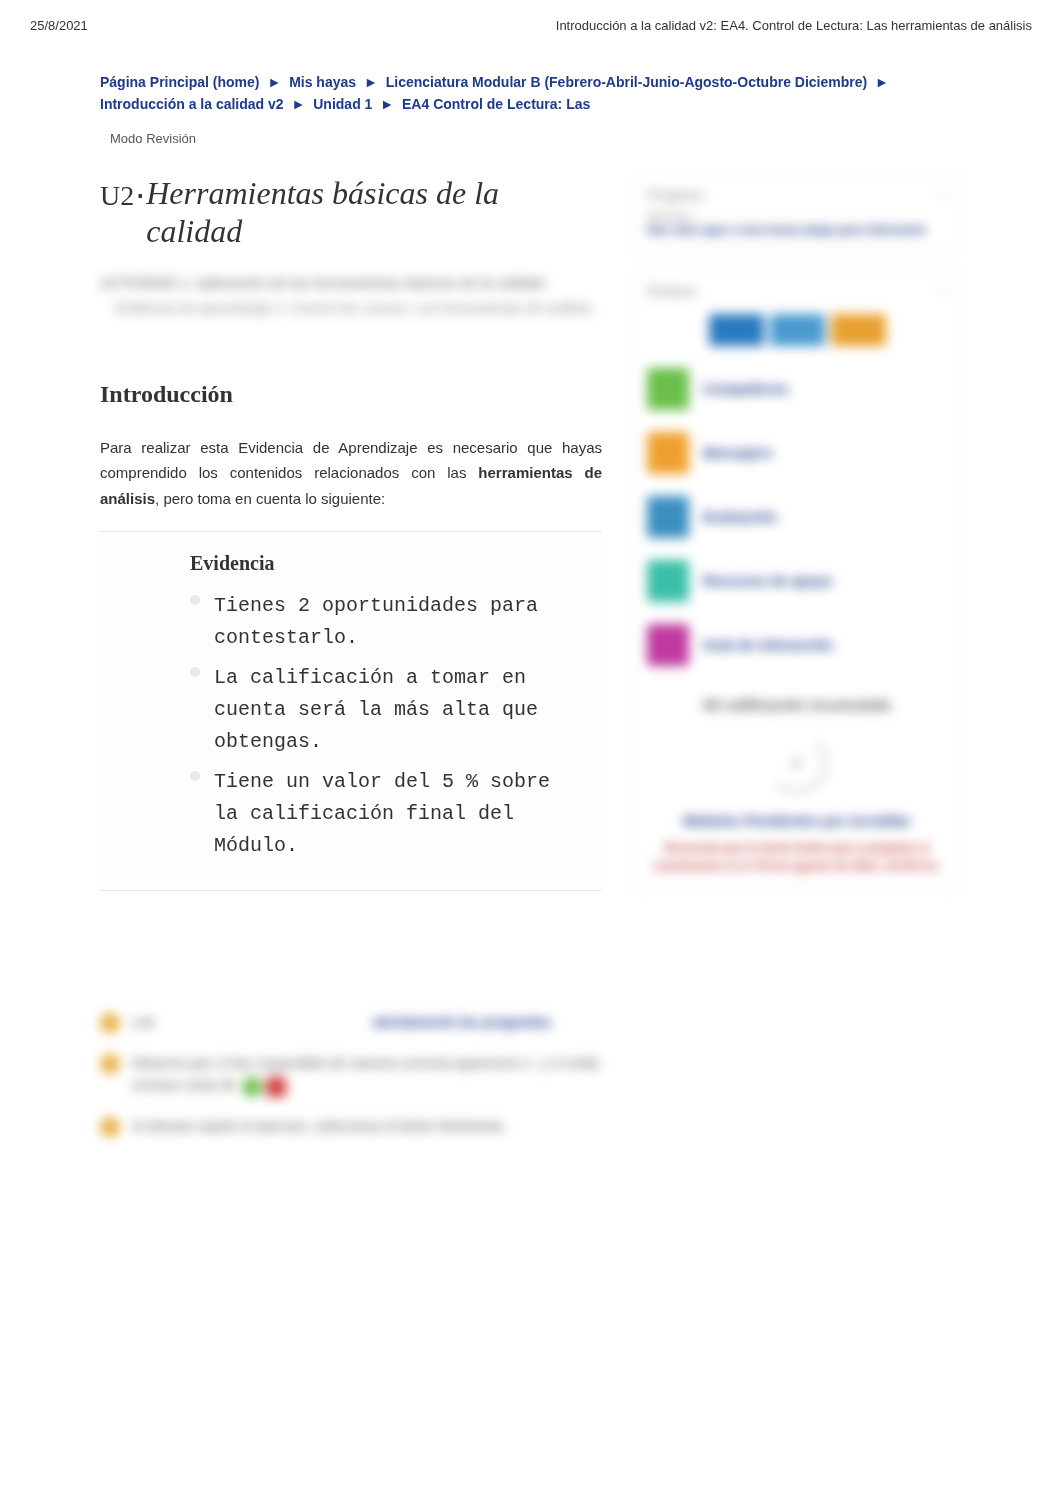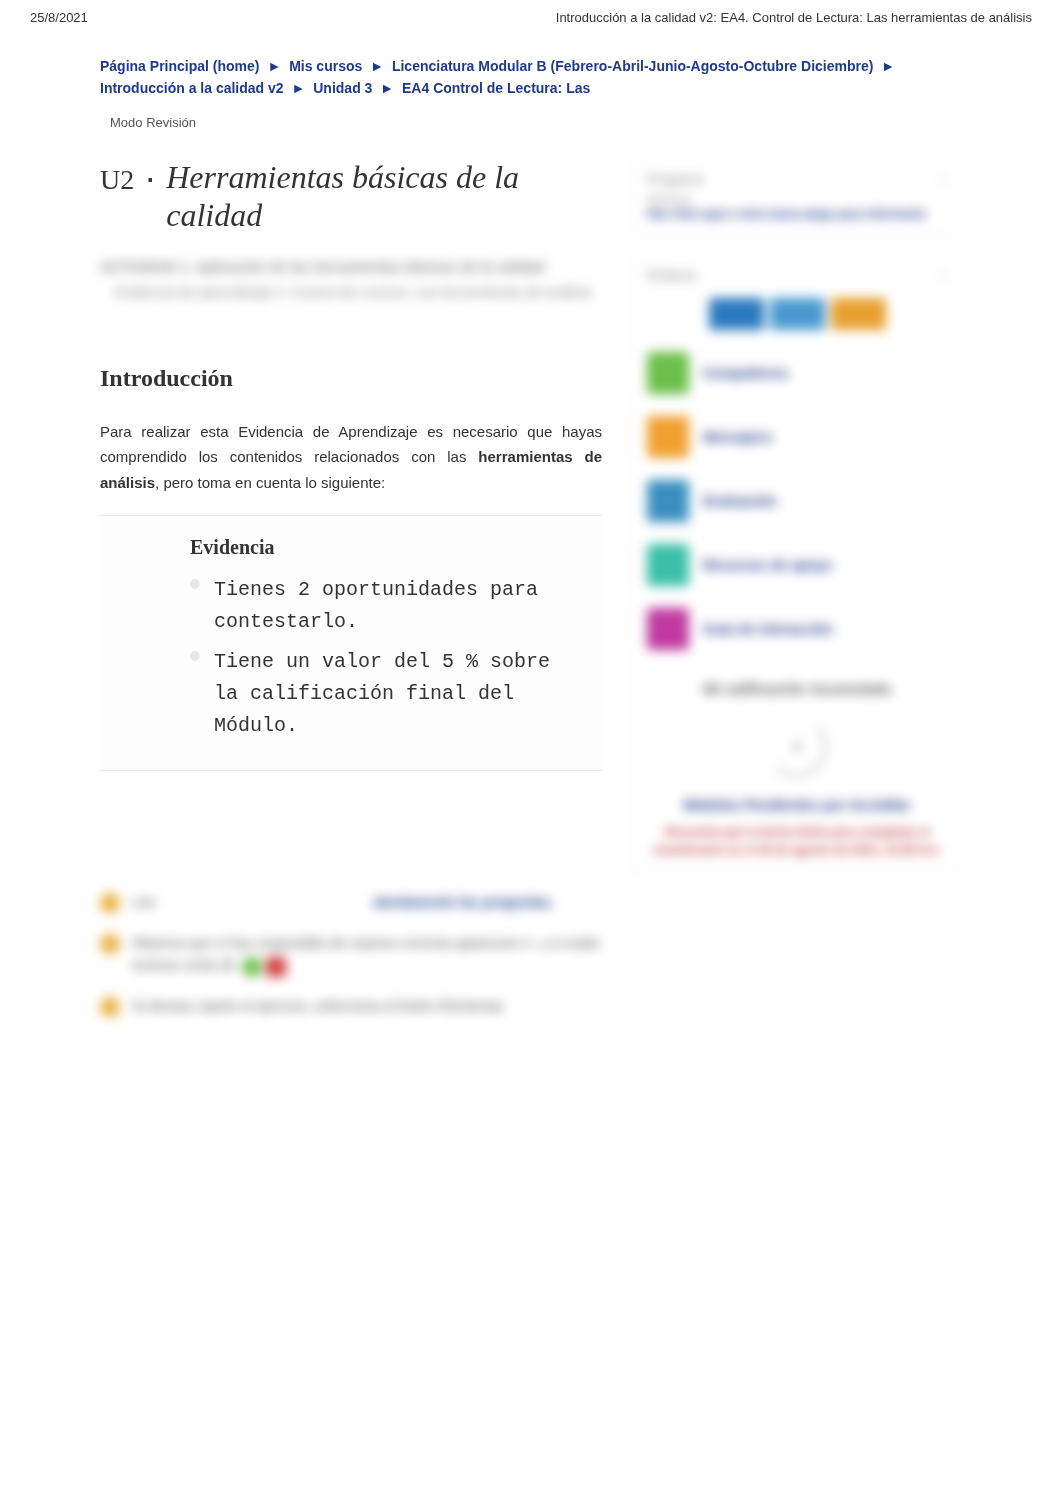--- a/index.html
+++ b/index.html
@@ -6,21 +6,21 @@
     body {
       font-family: Arial, Helvetica, sans-serif;
       background: #ffffff;
       width: 1062px;
       margin: 0 auto;
       color: #333;
     }
     .header-bar {
       display: flex;
       justify-content: space-between;
-      padding: 10px 30px;
+      padding: 18px 30px;
       font-size: 13px;
       color: #333;
     }
     .content-wrapper {
       padding: 20px 100px 40px 100px;
     }
     .breadcrumbs {
       font-size: 14px;
       color: #1e3a8a;
       font-weight: bold;
@@ -48,21 +48,20 @@
       flex: 1;
       min-width: 0;
     }
     .right-col {
       width: 330px;
       flex-shrink: 0;
     }
     .unit-header {
       display: flex;
       align-items: flex-start;
-      gap: 10px;
       margin-bottom: 20px;
     }
     .unit-badge {
       font-size: 28px;
       font-family: "Times New Roman", serif;
       color: #333;
       padding-top: 6px;
     }
     .unit-dot {
       font-size: 36px;
@@ -297,27 +296,27 @@
 <div class="header-bar">
   <span>25/8/2021</span>
   <span>Introducción a la calidad v2: EA4. Control de Lectura: Las herramientas de análisis</span>
 </div>
 
 <div class="content-wrapper">
 
   <div class="breadcrumbs">
     <a href="#">Página Principal (home)</a>
     <span class="breadcrumb-sep">►</span>
-    <a href="#">Mis cursos</a>
+    <a href="#">Mis hayas</a>
     <span class="breadcrumb-sep">►</span>
     <a href="#">Licenciatura Modular B (Febrero-Abril-Junio-Agosto-Octubre Diciembre)</a>
     <span class="breadcrumb-sep">►</span>
     <a href="#">Introducción a la calidad v2</a>
     <span class="breadcrumb-sep">►</span>
-    <a href="#">Unidad 3</a>
+    <a href="#">Unidad 1</a>
     <span class="breadcrumb-sep">►</span>
     <a href="#">EA4 Control de Lectura: Las</a>
   </div>
 
   <div class="mode-revision">Modo Revisión</div>
 
   <div class="main-layout">
     <div class="left-col">
 
       <div class="unit-header">
@@ -334,20 +333,21 @@
       <div class="intro-section">
         <h2 class="intro-heading">Introducción</h2>
         <p class="intro-paragraph">
           <span>Para realizar esta Evidencia de Aprendizaje es necesario que hayas comprendido los contenidos relacionados con las </span><strong>herramientas de análisis</strong><span>, pero toma en cuenta lo siguiente:</span>
         </p>
 
         <div class="important-box">
           <h3 class="important-title">Evidencia</h3>
           <ul class="important-list">
             <li>Tienes 2 oportunidades para contestarlo.</li>
+            <li>La calificación a tomar en cuenta será la más alta que obtengas.</li>
             <li>Tiene un valor del 5 % sobre la calificación final del Módulo.</li>
           </ul>
         </div>
       </div>
 
       <div class="instructions-block blurred-text">
         <div class="inst-row">
           <span class="inst-num"></span>
           <span class="inst-text">Lee</span>
           <span class="inst-text inst-right">atentamente las preguntas.</span>

